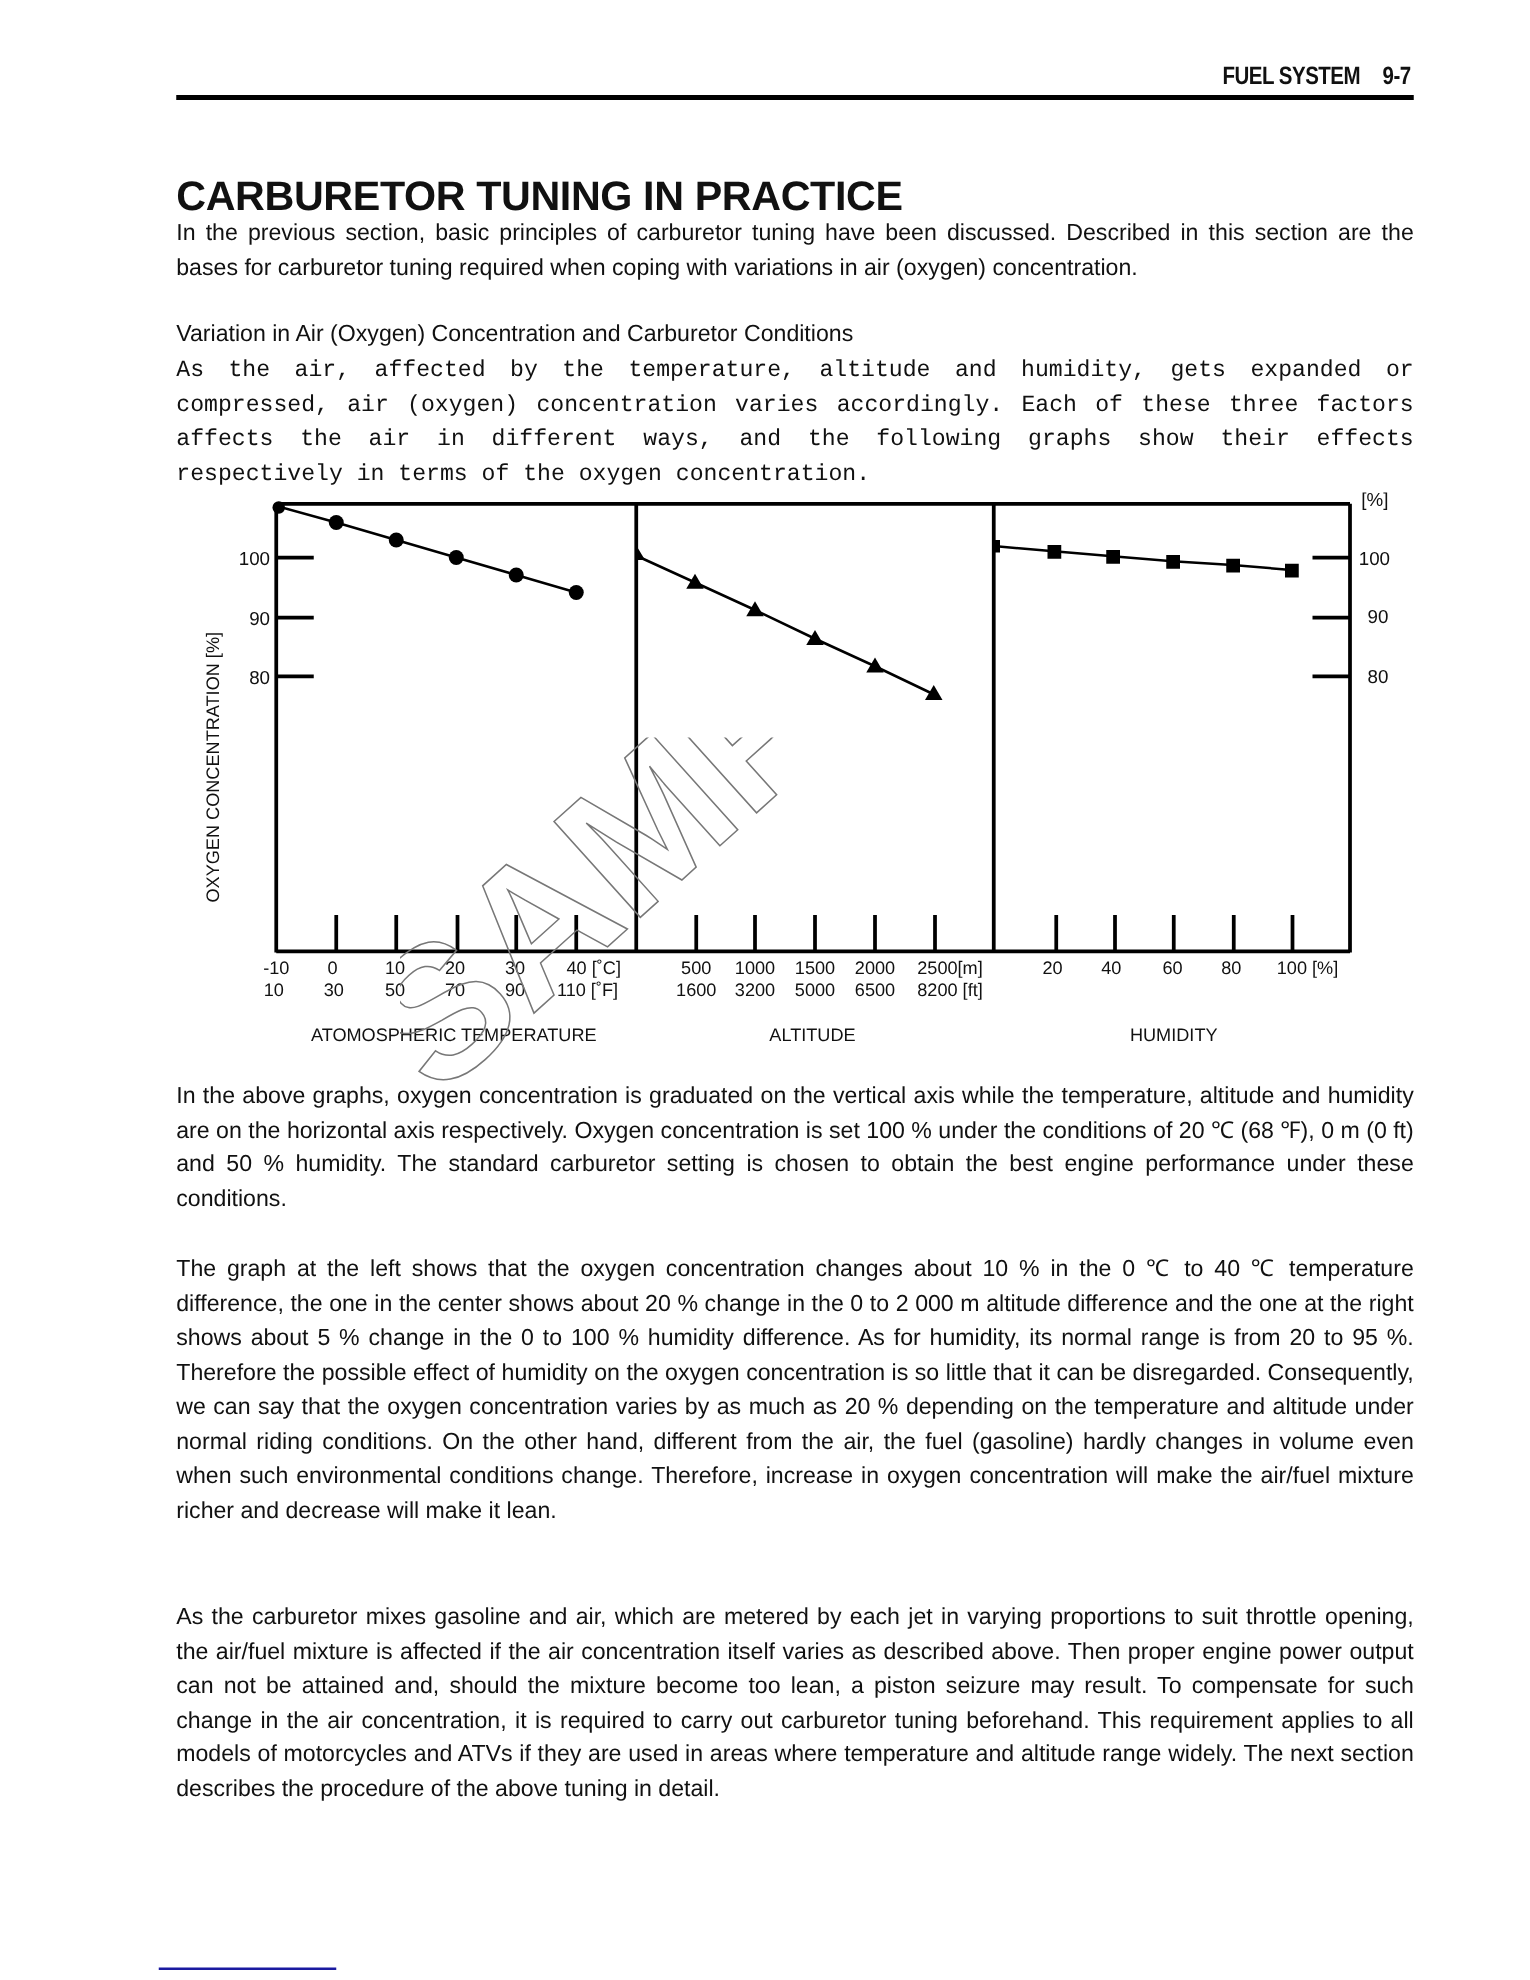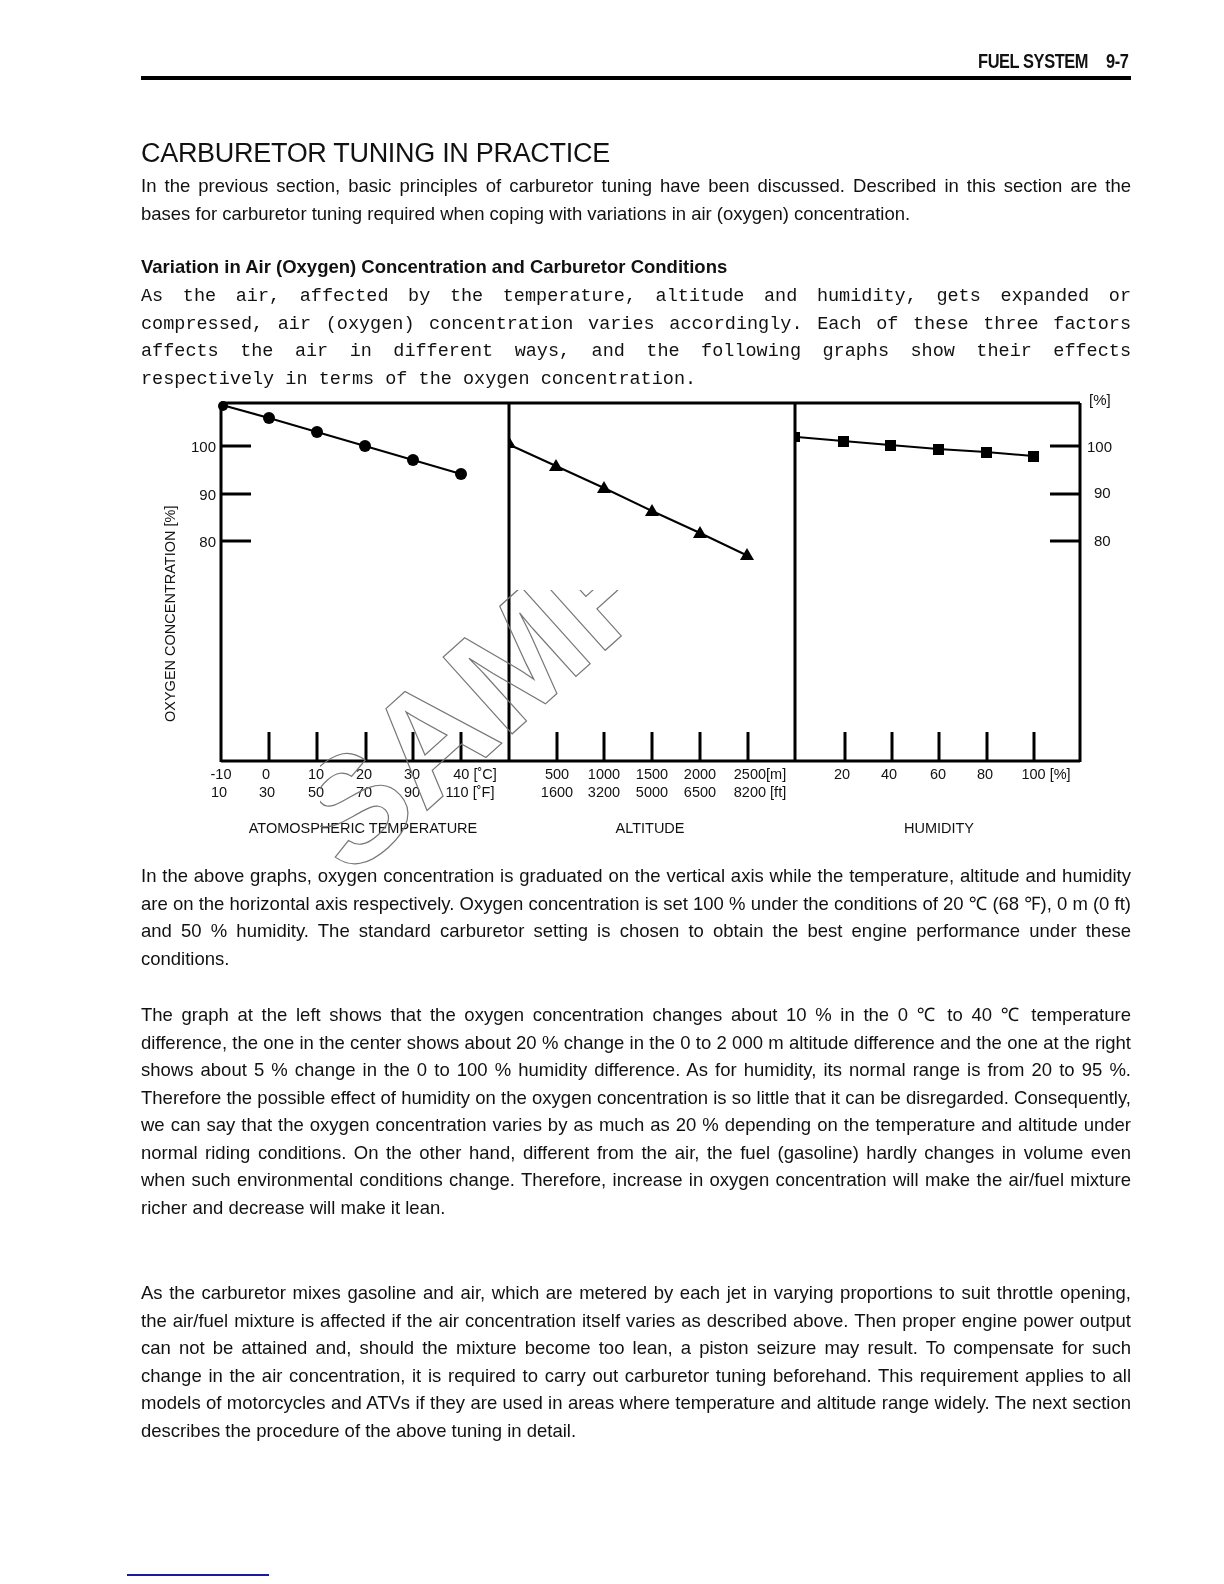--- a/index.html
+++ b/index.html
@@ -1,22 +1,22 @@
 <!DOCTYPE html>
 <html><head>
 <meta charset="utf-8">
 <style>
   html, body { margin:0; padding:0; background:#fff; }
   body { width:1224px; height:1584px; position:relative; overflow:hidden; font-family:"Liberation Sans", sans-serif; color:#111; }
   .header-text { position:absolute; top:50px; right:95px; font-family:"Liberation Sans", sans-serif; font-weight:bold; font-size:20px; letter-spacing:-0.5px; transform:scaleX(0.82); transform-origin:right; }
   .header-text span.page { margin-left:22px; }
   .header-rule { position:absolute; top:76px; left:141px; width:990px; height:4px; background:#000; }
-  .title { position:absolute; top:138px; left:141px; font-size:27px; font-weight:normal; letter-spacing:-0.3px; }
+  .title { position:absolute; top:138px; left:141px; font-size:33px; font-weight:bold; letter-spacing:-0.3px; }
   .para { position:absolute; left:141px; width:990px; font-size:18.5px; line-height:27.5px; text-align:justify; }
-  .subhead { position:absolute; left:141px; top:256px; font-size:18.5px; font-weight:bold; }
+  .subhead { position:absolute; left:141px; top:256px; font-size:18.5px; font-weight:normal; }
   .chart { position:absolute; left:150px; top:385px; width:980px; height:460px; }
   .chart svg text { font-family:"Liberation Sans", sans-serif; fill:#111; }
   .footer-link { position:absolute; left:127px; top:1574px; width:142px; height:2px; background:#1a1aa0; }
   .watermark { position:absolute; left:330px; top:600px; pointer-events:none; }
 </style>
 </head>
 <body>
 
 <div class="header-text">
   <span>FUEL SYSTEM</span><span class="page">9-7</span>

